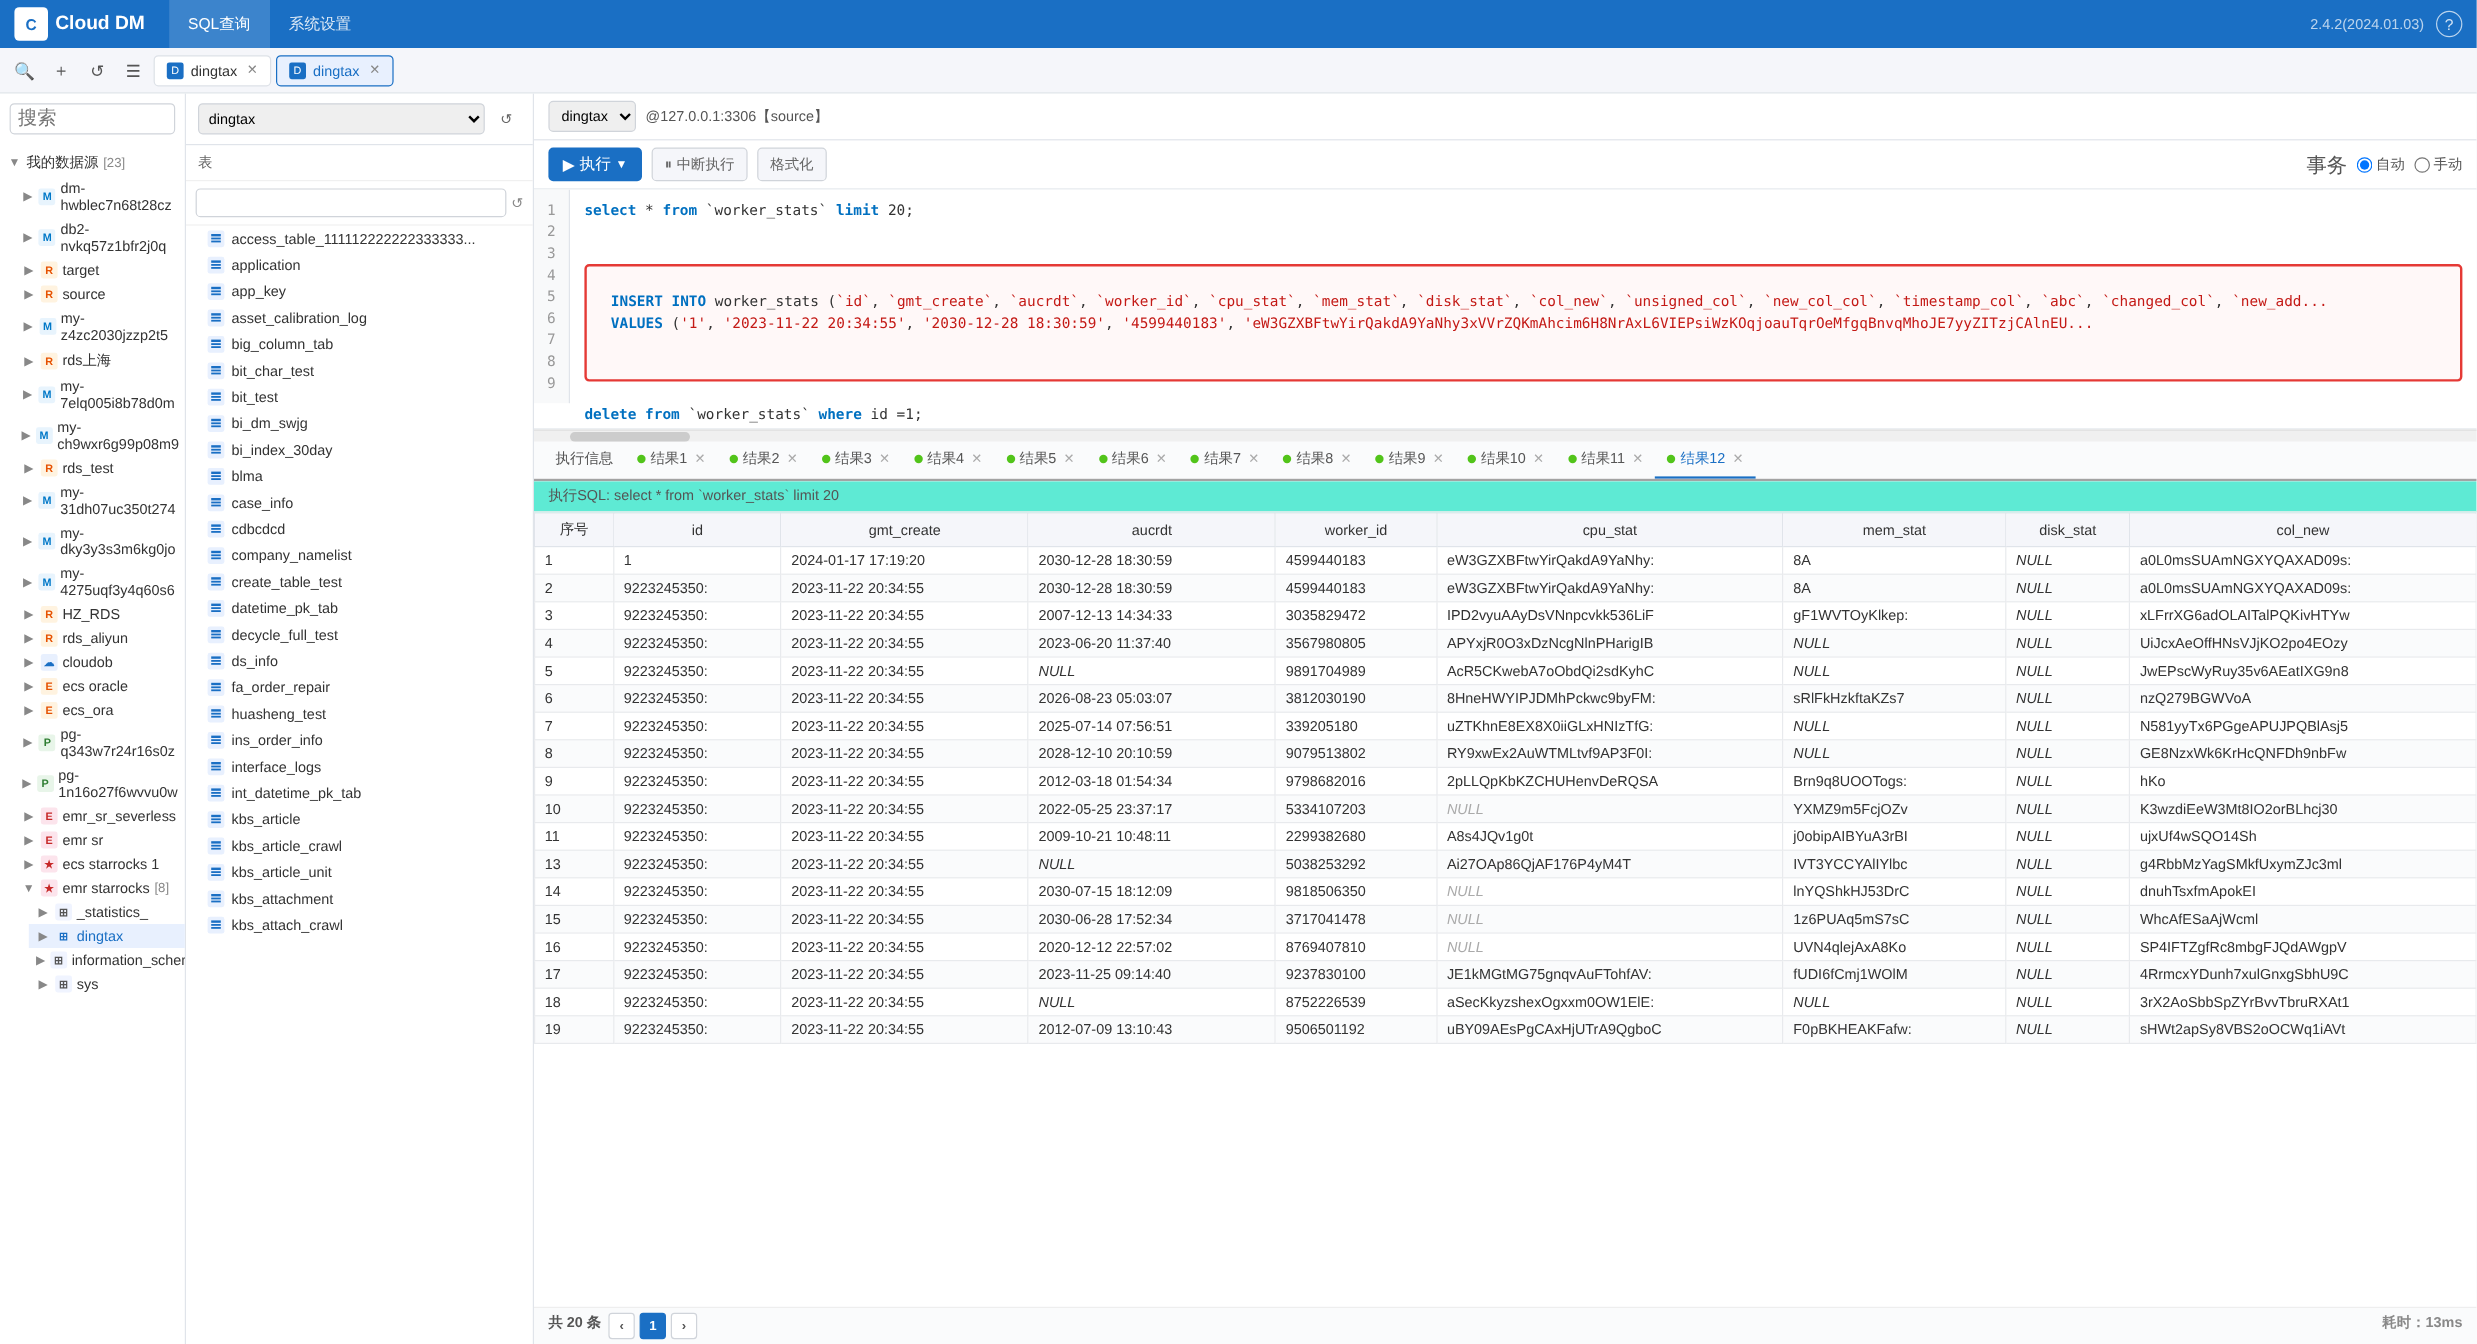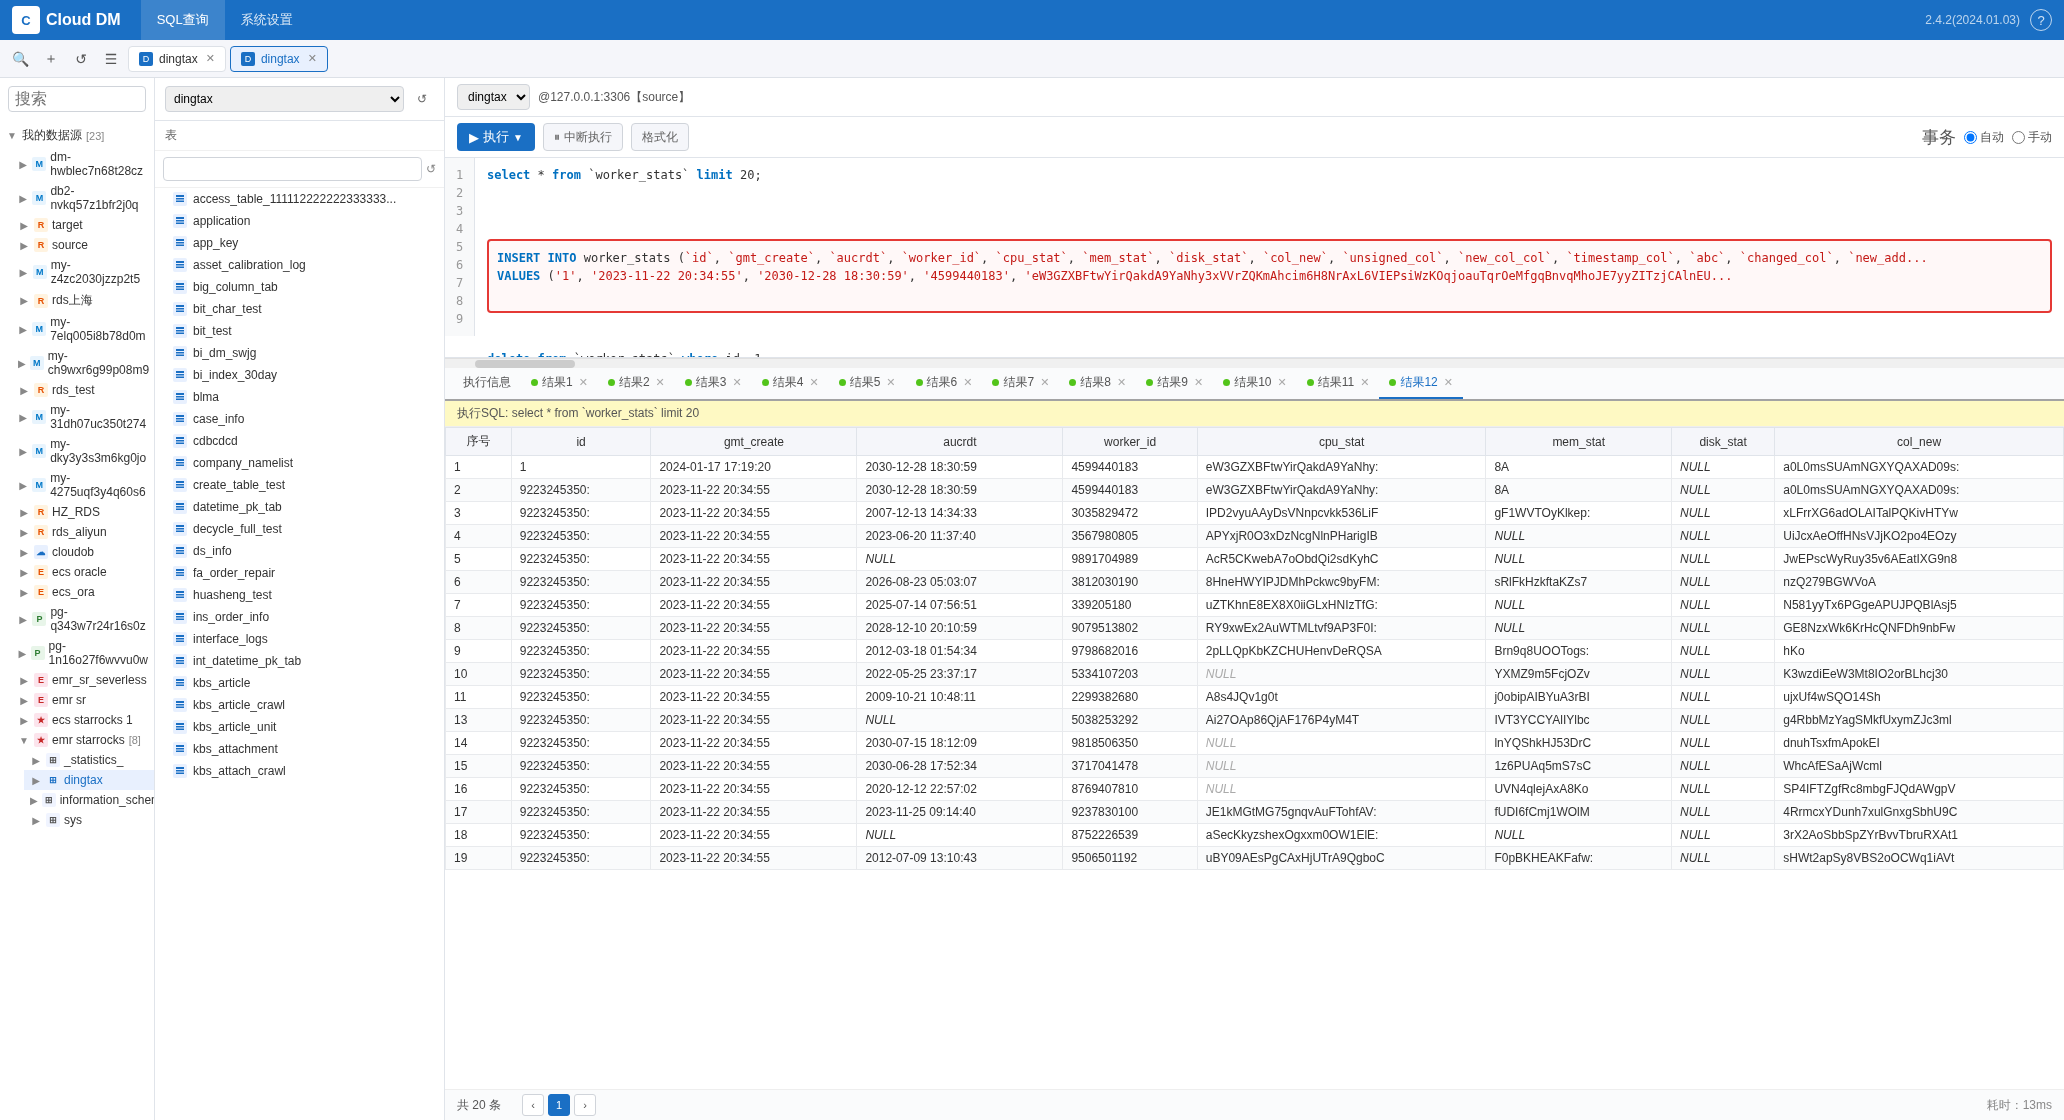--- a/index.html
+++ b/index.html
@@ -92,30 +92,30 @@
     
     .results-tabs { display: flex; align-items: center; border-bottom: 2px solid #a3a3a3; padding: 0 8px; background: #fafbfc; overflow-x: auto; flex-shrink: 0; }
     .results-tabs::-webkit-scrollbar { height: 3px; }
     .result-tab { display: flex; align-items: center; padding: 6px 10px; font-size: 12px; color: #555; cursor: pointer; white-space: nowrap; border-bottom: 2px solid transparent; gap: 4px; }
     .result-tab .dot { width: 7px; height: 7px; border-radius: 50%; background: #52c41a; flex-shrink: 0; }
     .result-tab.active { color: #1a6fc4; border-bottom-color: #1a6fc4; font-weight: 500; }
     .result-tab .close { color: #aaa; font-size: 11px; margin-left: 2px; }
 
     
     .results-area { flex: 1; display: flex; flex-direction: column; overflow: hidden; }
-    .results-info-bar { padding: 4px 12px; font-size: 12px; color: #555; background: #fef9c3; border-bottom: 1px solid #eee; }
+    .results-info-bar { padding: 4px 12px; font-size: 12px; color: #555; background: #5eead4; border-bottom: 1px solid #eee; }
     .results-table-wrap { flex: 1; overflow: auto; }
     .results-table-wrap::-webkit-scrollbar { width: 6px; height: 6px; }
     .results-table-wrap::-webkit-scrollbar-thumb { background: #ccc; border-radius: 3px; }
     .results-table { width: 100%; border-collapse: collapse; font-size: 12px; }
     .results-table th { background: #f5f6fa; border: 1px solid #e0e4ea; padding: 5px 8px; font-weight: 500; color: #333; white-space: nowrap; position: sticky; top: 0; z-index: 1; margin-left: 44px; }
     .results-table td { border: 1px solid #e8eaed; padding: 4px 8px; color: #333; white-space: nowrap; max-width: 180px; overflow: hidden; text-overflow: ellipsis; }
     .results-table tr:nth-child(even) td { background: #fafbfc; }
     .null-val { color: #aaa; font-style: italic; }
-    .results-footer { display: flex; align-items: center; padding: 4px 12px; background: #fafbfc; border-top: 1px solid #eee; font-size: 12px; color: #555; gap: 21px; }
+    .results-footer { display: flex; align-items: flex-start; padding: 4px 12px; background: #fafbfc; border-top: 1px solid #eee; font-size: 12px; color: #555; gap: 6px; font-weight: bold; }
     .page-nav { display: flex; align-items: center; gap: 4px; }
     .page-btn { width: 22px; height: 22px; border: 1px solid #d0d4da; border-radius: 3px; display: flex; align-items: center; justify-content: center; cursor: pointer; font-size: 11px; background: #fff; color: #555; }
     .page-current { width: 22px; height: 22px; border: 1px solid #1a6fc4; border-radius: 3px; display: flex; align-items: center; justify-content: center; background: #1a6fc4; color: #fff; font-size: 11px; }
     .time-info { margin-left: auto; color: #888; }
   </style>
 </head>
 <body>
 
 <div class="top-nav">
   <div class="logo">
@@ -634,21 +634,21 @@
           <div>5</div>
           <div>6</div>
           <div>7</div>
           <div>8</div>
           <div>9</div>
       </div>
       <div class="code-content">
         <div style="line-height:18px"><span class="kw">select</span> * <span class="kw">from</span> <span class="tbl">`worker_stats`</span> <span class="kw">limit</span> 20;</div>
         <div style="line-height:18px">&nbsp;</div>
         <div style="line-height:18px">&nbsp;</div>
-        <div style="border:2px solid #e53935;border-radius:4px;padding:8px;margin:19px 0;background:#fff8f8">
+        <div style="border:2px solid #e53935;border-radius:4px;padding:20px;margin:0 0;background:#fff8f8">
           <div style="line-height:18px"><span class="kw">INSERT INTO</span> worker_stats (<span class="str">`id`</span>, <span class="str">`gmt_create`</span>, <span class="str">`aucrdt`</span>, <span class="str">`worker_id`</span>, <span class="str">`cpu_stat`</span>, <span class="str">`mem_stat`</span>, <span class="str">`disk_stat`</span>, <span class="str">`col_new`</span>, <span class="str">`unsigned_col`</span>, <span class="str">`new_col_col`</span>, <span class="str">`timestamp_col`</span>, <span class="str">`abc`</span>, <span class="str">`changed_col`</span>, <span class="str">`new_add...</span></div>
           <div style="line-height:18px"><span class="kw">VALUES</span> (<span class="str">'1'</span>, <span class="str">'2023-11-22 20:34:55'</span>, <span class="str">'2030-12-28 18:30:59'</span>, <span class="str">'4599440183'</span>, <span class="str">'eW3GZXBFtwYirQakdA9YaNhy3xVVrZQKmAhcim6H8NrAxL6VIEPsiWzKOqjoauTqrOeMfgqBnvqMhoJE7yyZITzjCAlnEU...</span></div>
           <div style="line-height:18px">&nbsp;</div>
         </div>
         <div style="line-height:18px">&nbsp;</div>
         <div style="line-height:18px"><span class="kw">delete from</span> <span class="tbl">`worker_stats`</span> <span class="kw">where</span> id =1;</div>
       </div>
     </div>
     <div class="scrollbar-h">
       <div class="scrollbar-h-thumb"></div>

